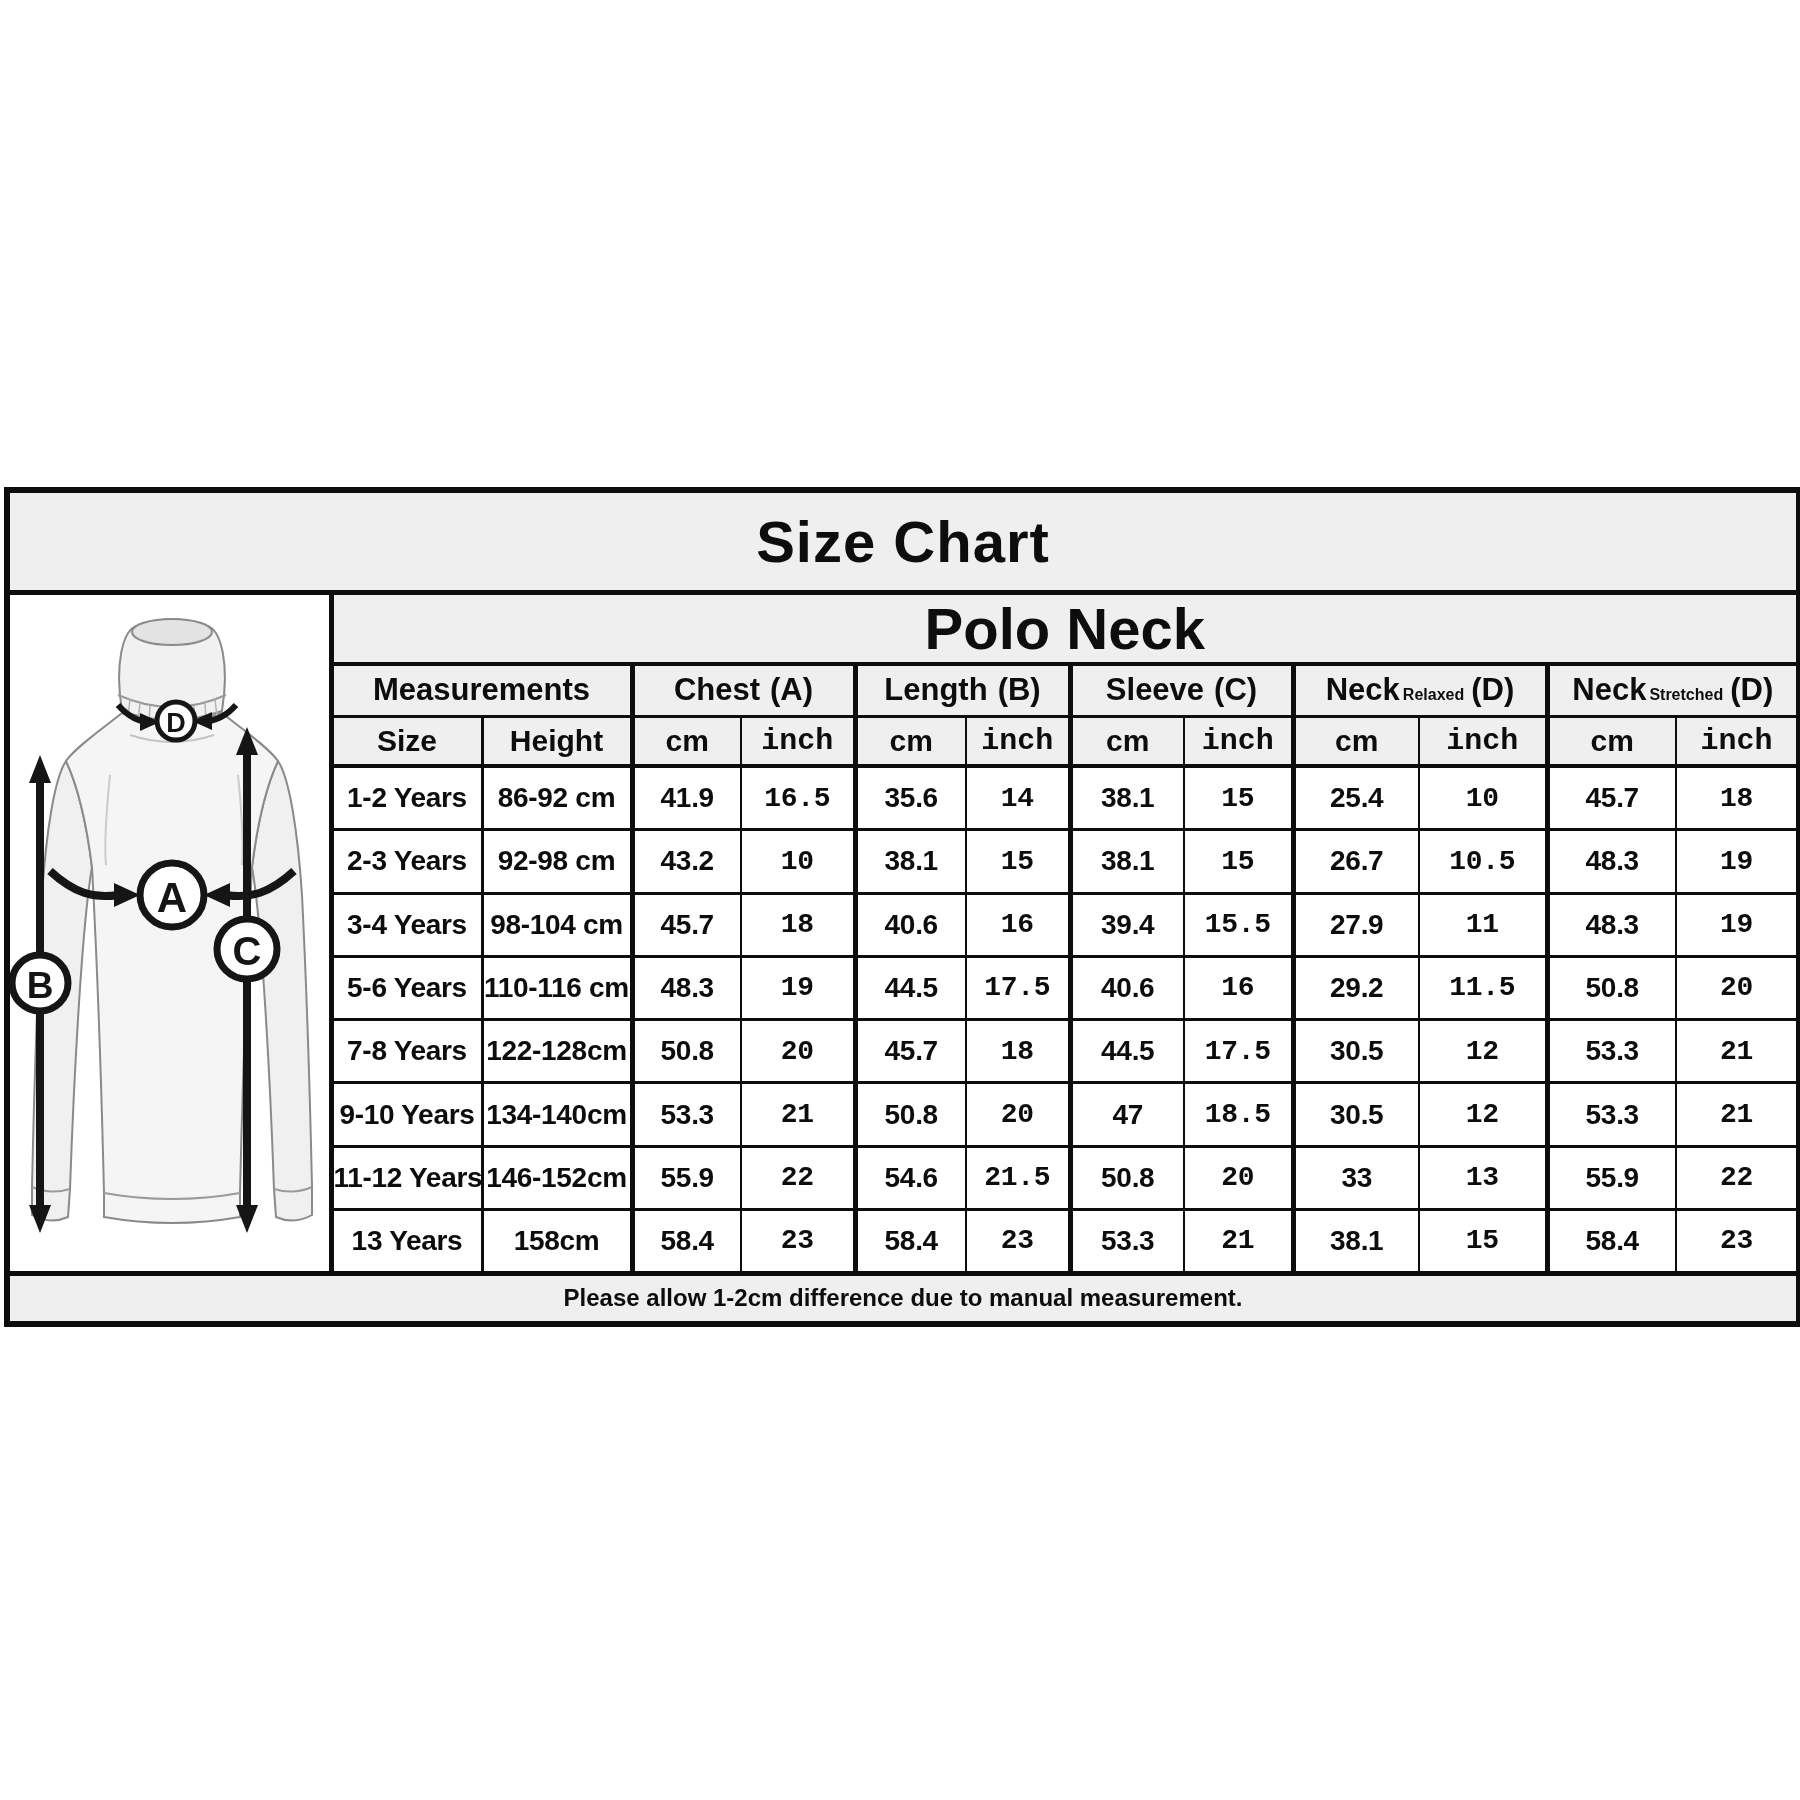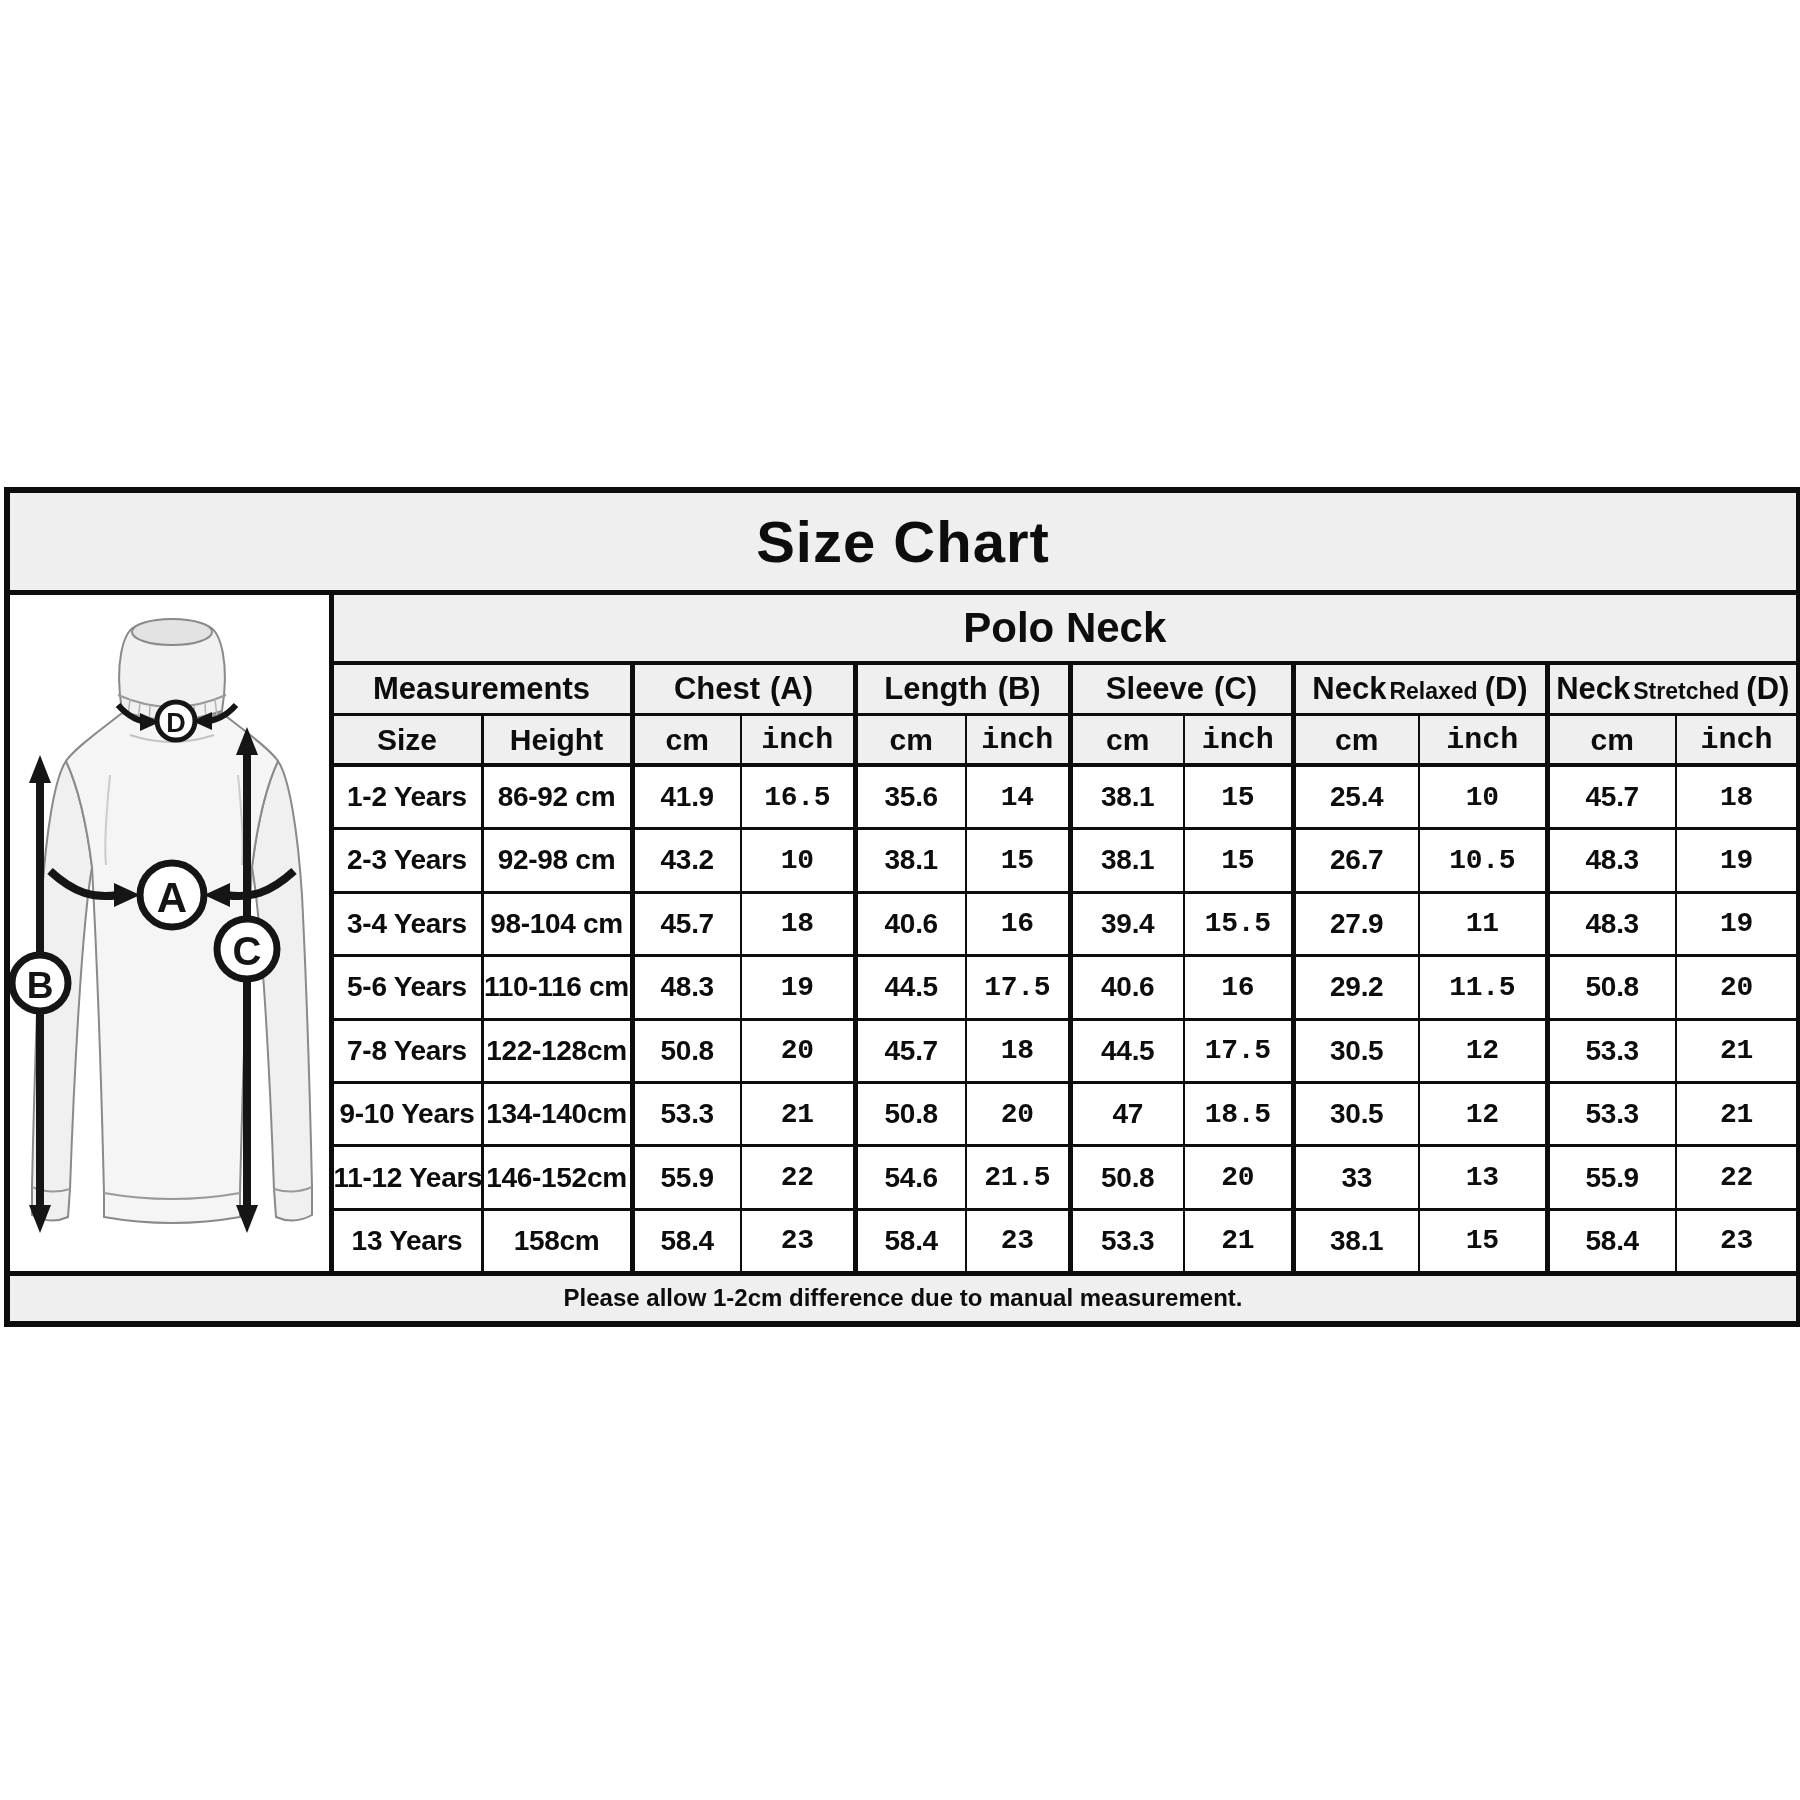--- a/index.html
+++ b/index.html
@@ -24,25 +24,25 @@
     text-align:center; vertical-align:middle;
     font-weight:bold; white-space:nowrap; overflow:hidden;
     color:#0d0d0d;
   }
   .hdr-bg { background:#efefef; }
 
   tr.title-row { height:102px; }
   tr.title-row th { font-size:58px; border-bottom-width:5px; letter-spacing:1px; }
 
   tr.polo-row { height:70px; }
-  tr.polo-row th { font-size:42px; border-bottom-width:4px; }
+  tr.polo-row th { font-size:58px; border-bottom-width:4px; }
 
   tr.groups-row { height:52px; }
   tr.groups-row th { font-size:31px; }
-  tr.groups-row th .sub { font-size:23px; margin:4px 3px; }
+  tr.groups-row th .sub { font-size:16px; margin:4px 3px; }
   tr.groups-row th .tag { margin-left:4px; }
 
   tr.units-row { height:50px; }
   tr.units-row th { font-size:30px; border-bottom-width:4px;text-align:center; }
 
   tr.data-row { height:63px; }
   tr.data-row td { font-size:28px; letter-spacing:-0.3px; background:#fff; }
 
   tr.foot-row { height:51px; }
   tr.foot-row td { font-size:24px; border-top-width:5px; }

